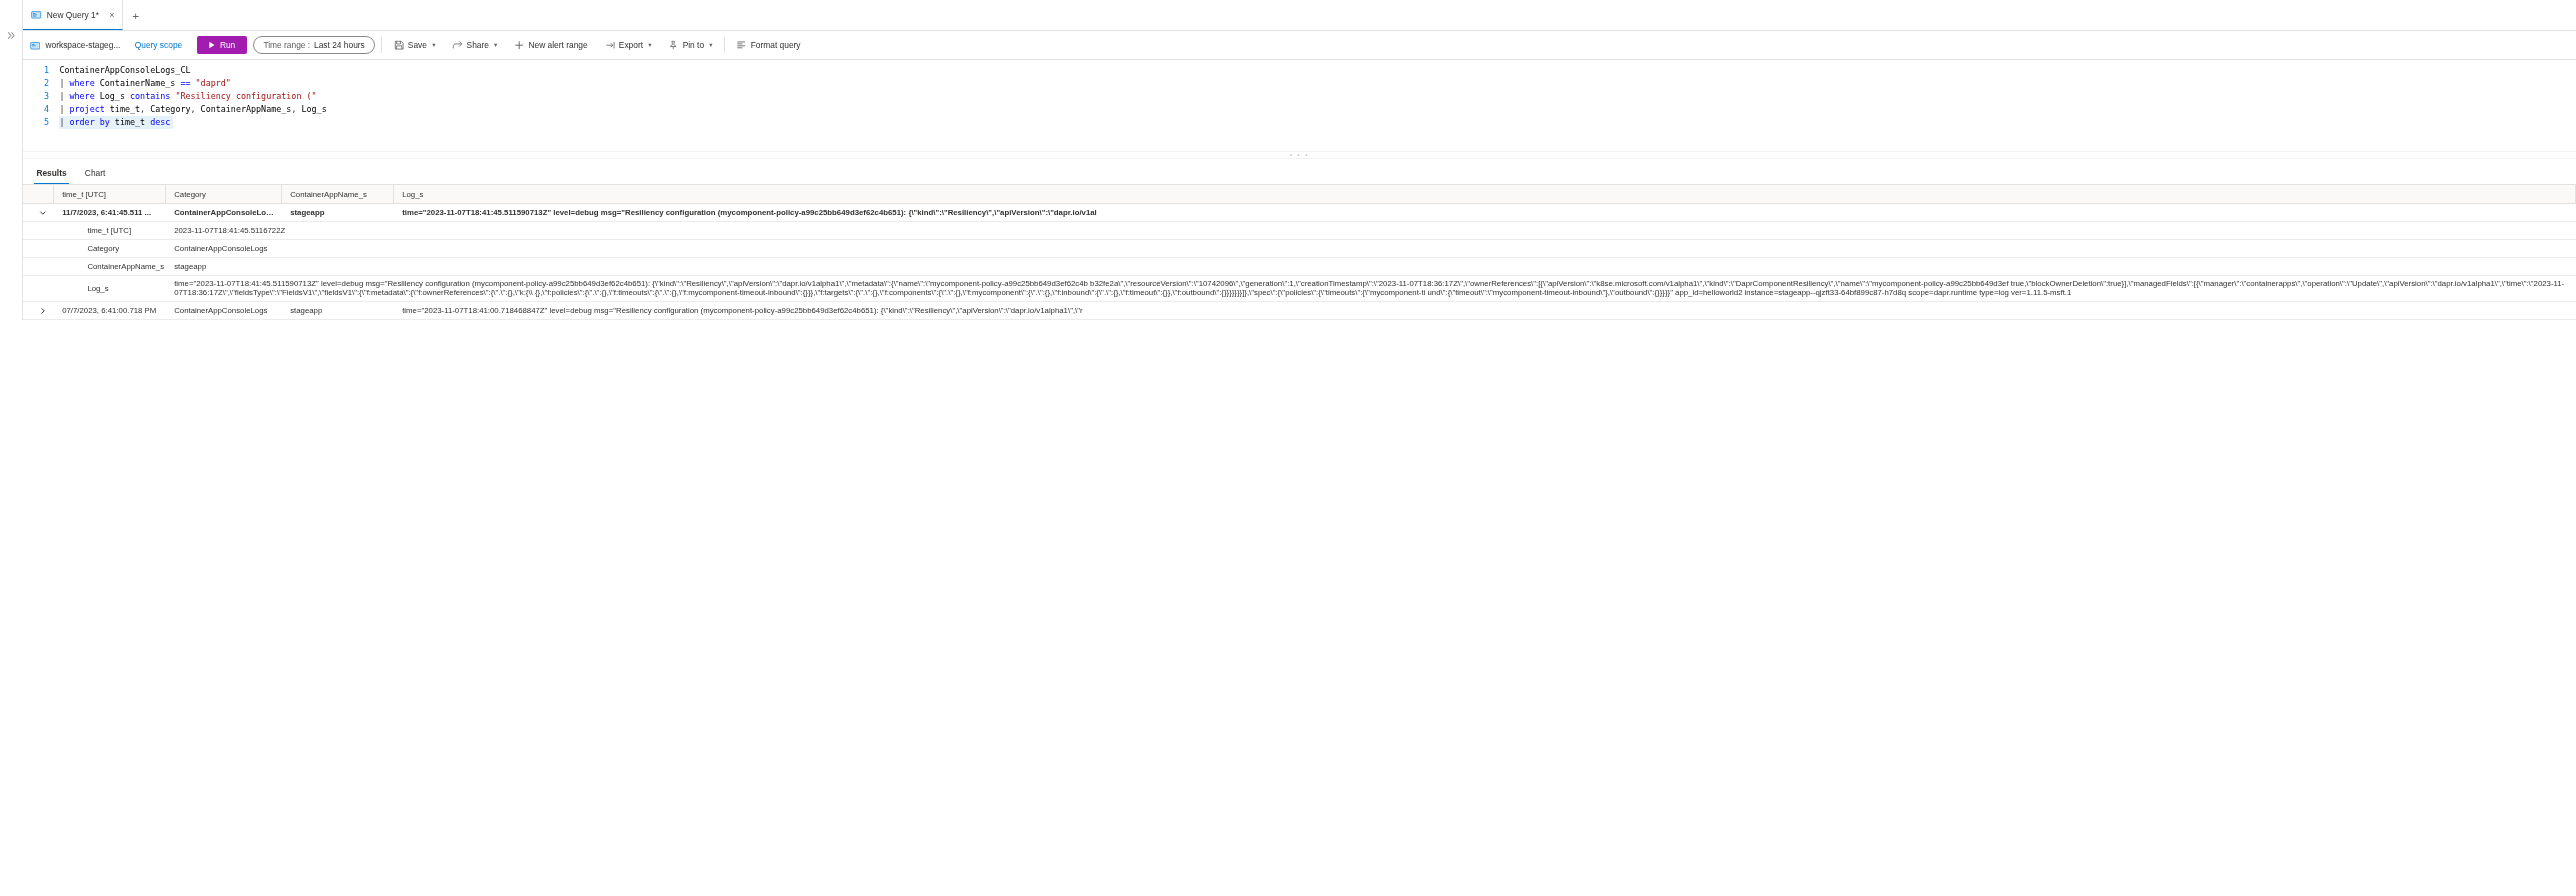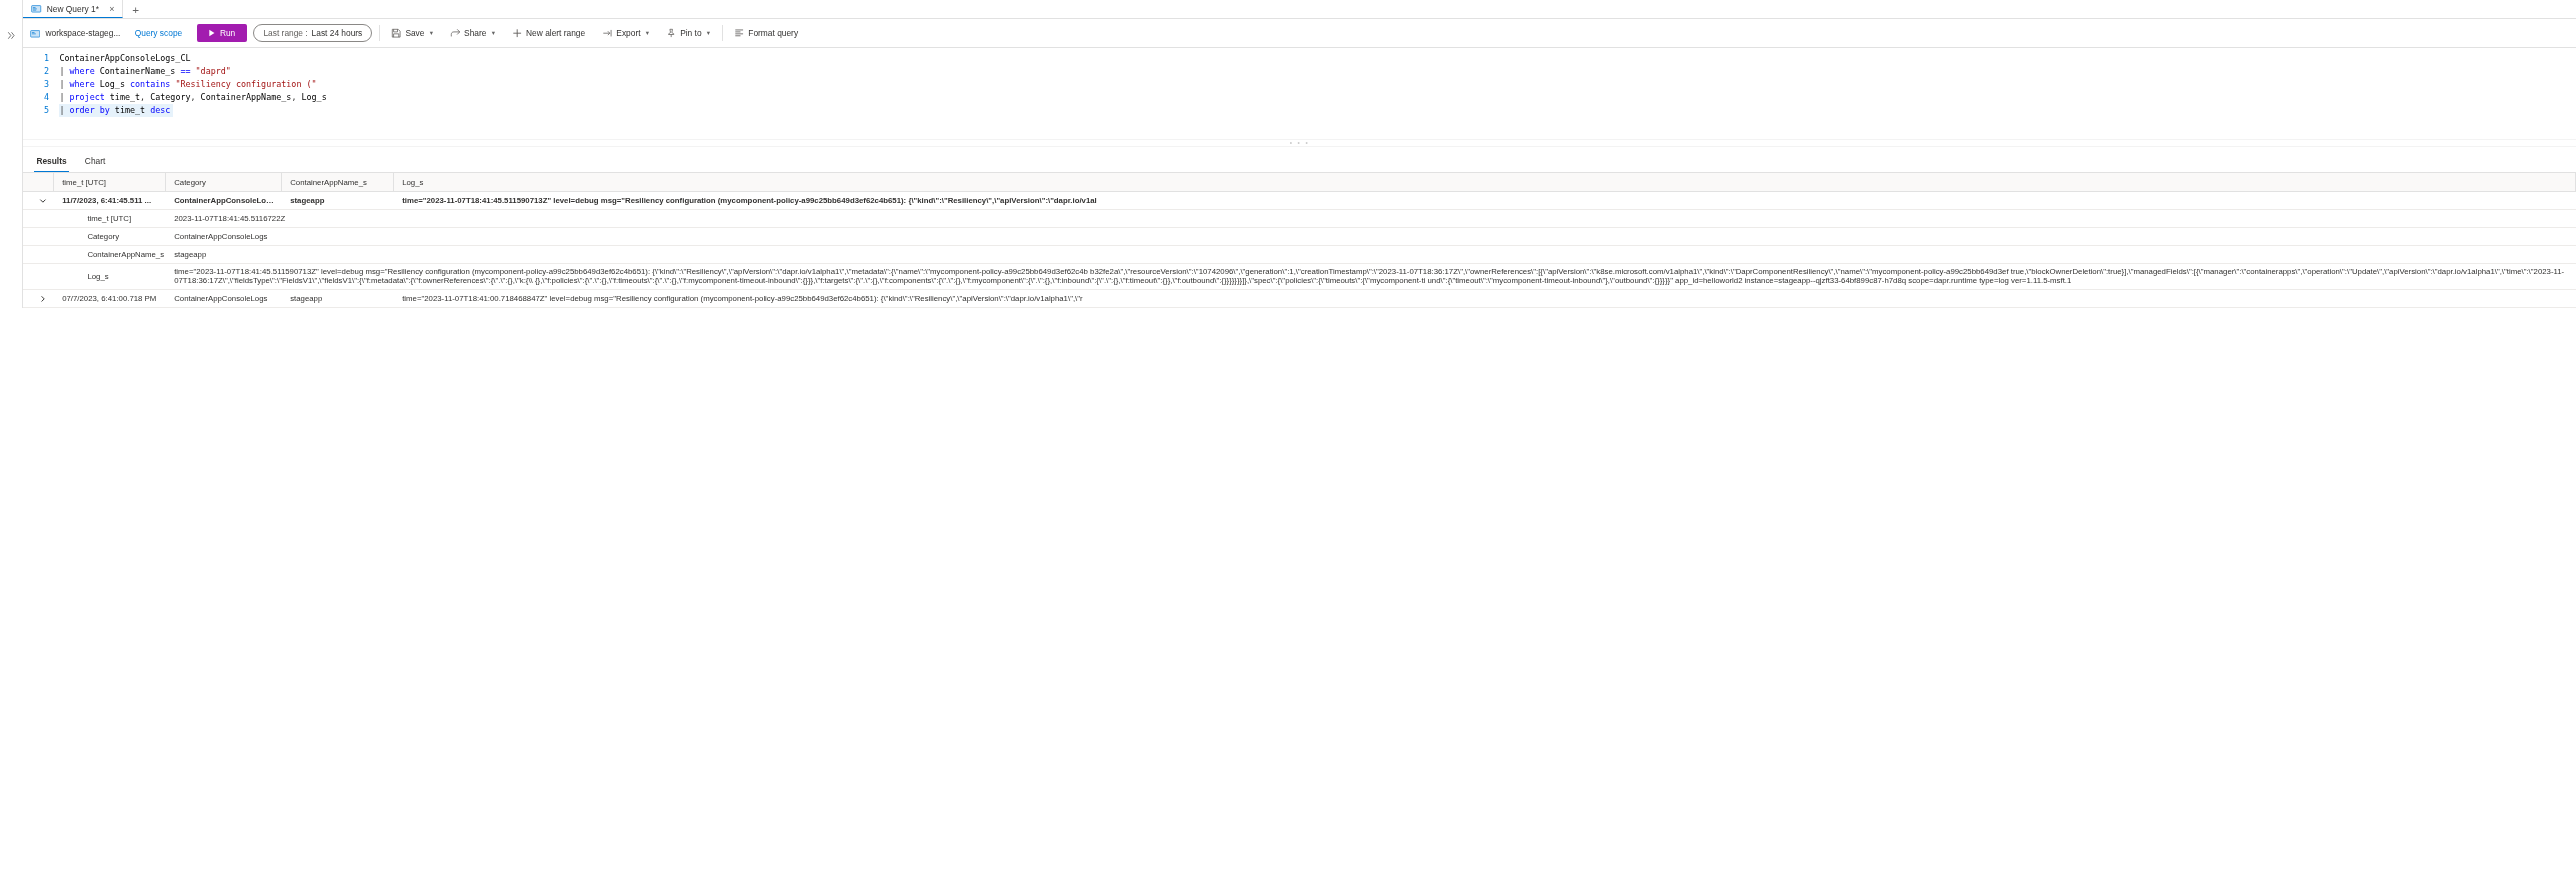--- a/index.html
+++ b/index.html
@@ -4,21 +4,21 @@
   <style>
     * { margin: 0; padding: 0; box-sizing: border-box; }
     body { font-family: 'Segoe UI', Arial, sans-serif; font-size: 8.4px; color: #323130; background: #fff; overflow-x: hidden; }
     
     .main-container { display: flex; }
     .sidebar-toggle { width: 23.4px; padding-top: 31px; border-right: 0.6px solid #e1e1e1; display: flex; justify-content: center; }
     .sidebar-toggle svg { cursor: pointer; }
     
     .content { flex: 1; }
     
-    .tab-bar { display: flex; height: 19px; border-bottom: 0.6px solid #e1e1e1; align-items: stretch; }
+    .tab-bar { display: flex; height: 31px; border-bottom: 0.6px solid #e1e1e1; align-items: stretch; }
     .tab { display: flex; align-items: center; padding: 0 7.8px; gap: 5.2px; border-right: 0.6px solid #e1e1e1; background: #fff; position: relative; }
     .tab.active { border-bottom: 1.3px solid #0078d4; }
     .tab-icon { width: 10.4px; height: 10.4px; }
     .tab-close { color: #666; font-size: 9px; cursor: pointer; margin-left: 5.2px; }
     .tab-add { display: flex; align-items: center; padding: 0 9px; color: #666; font-size: 11.7px; cursor: pointer; }
     
     .toolbar { display: flex; align-items: center; height: 29px; padding: 0 6.5px; gap: 6.5px; border-bottom: 0.6px solid #e1e1e1; }
     .workspace { display: flex; align-items: flex-start; gap: 5.2px; color: #323130; }
     .workspace-icon { width: 10.4px; height: 10.4px; }
     .select-scope { color: #0078d4; cursor: pointer; margin-left: 7.8px; margin-right: 7.8px; }
@@ -108,21 +108,21 @@
       <span class="select-scope">Query scope</span>
 
       <button class="run-btn">
         <svg viewBox="0 0 12 12">
             <path d="M2 1 L10 6 L2 11 Z"></path>
           </svg>
         <span>Run</span>
       </button>
 
       <div class="time-range">
-        <span class="time-range-label">Last range :</span>
+        <span class="time-range-label">Time range :</span>
         <span>Last 24 hours</span>
       </div>
 
       <div class="tool-sep"></div>
 
       <button class="tool-btn">
         <svg viewBox="0 0 16 16">
             <path d="M2 2h9l3 3v9H2V2z M4 2v4h6V2 M4 14v-5h8v5" fill="none" stroke="#605e5c" stroke-width="1.2"></path>
           </svg>
         <span>Save</span>

